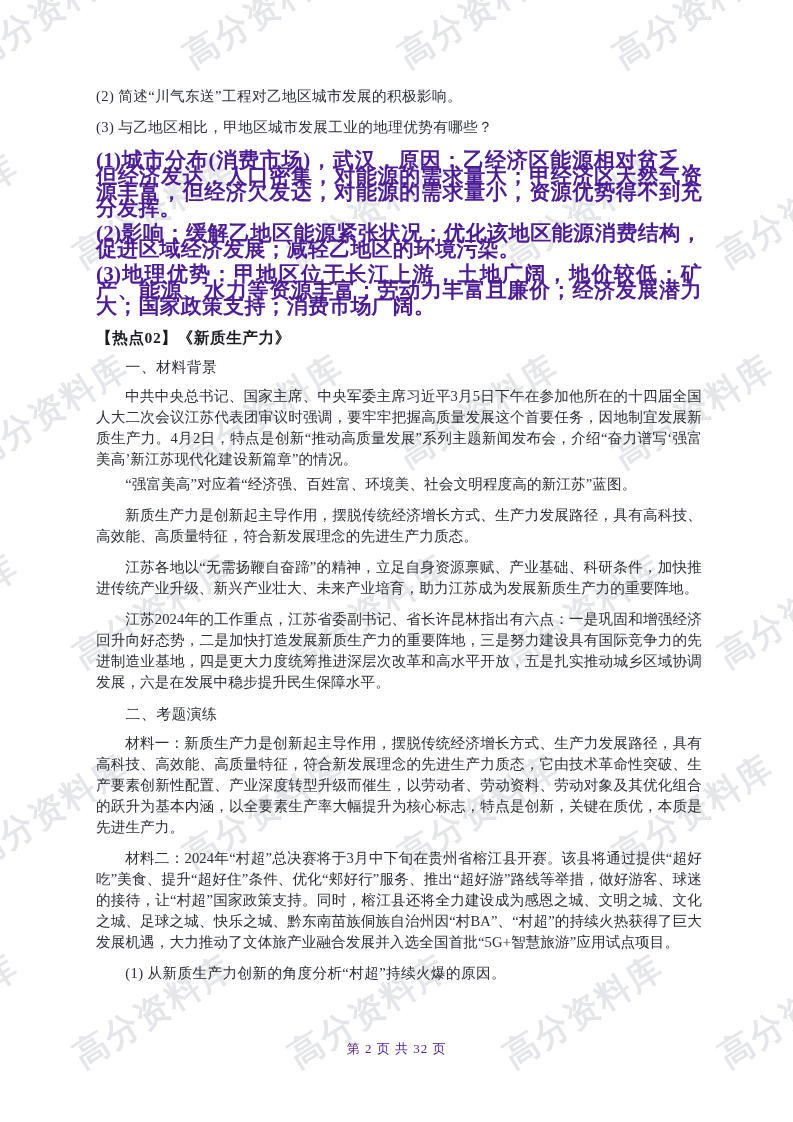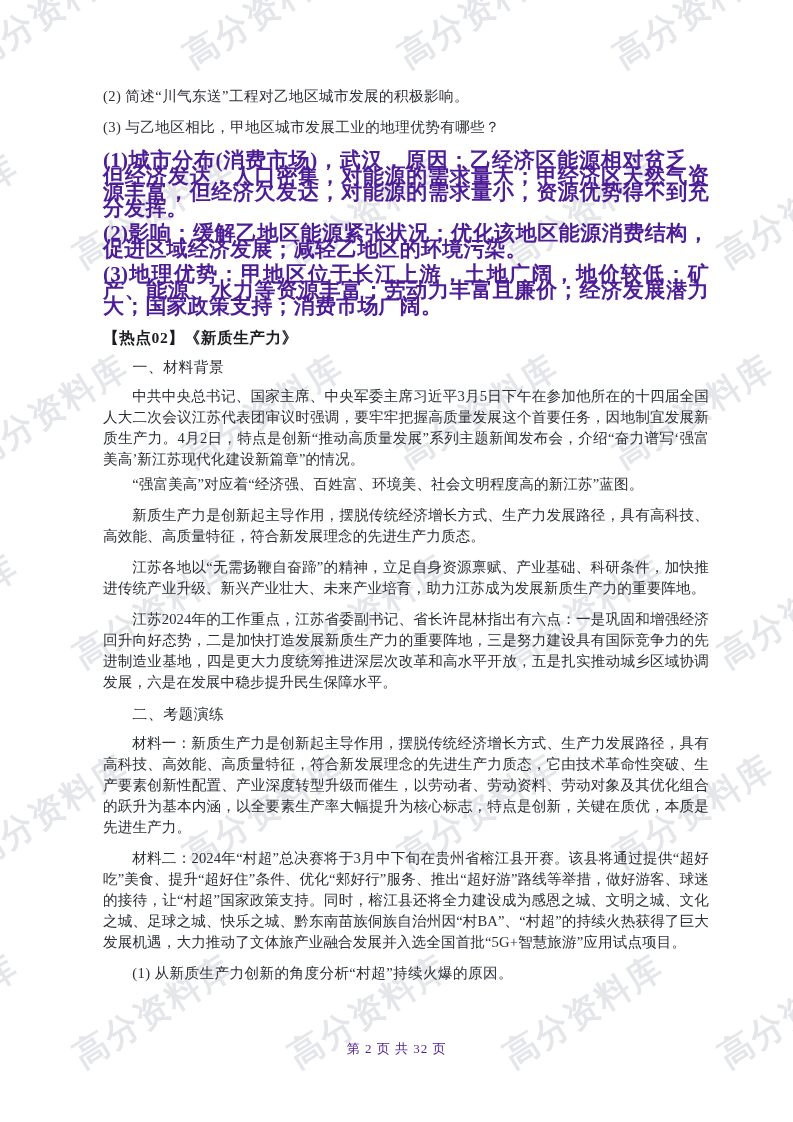--- a/index.html
+++ b/index.html
@@ -37,21 +37,21 @@
   }
 
   
   #page {
     position: absolute;
     inset: 0;
     z-index: 2;
   }
   #content {
     position: absolute;
-    left: 103px;
+    left: 96px;
     top: 86px;
     width: 606px;
   }
 
   .para {
     font-size: 14.6px;
     line-height: 21px;
     color: #2b2f36;
     text-align: justify;
     text-justify: inter-ideograph;

